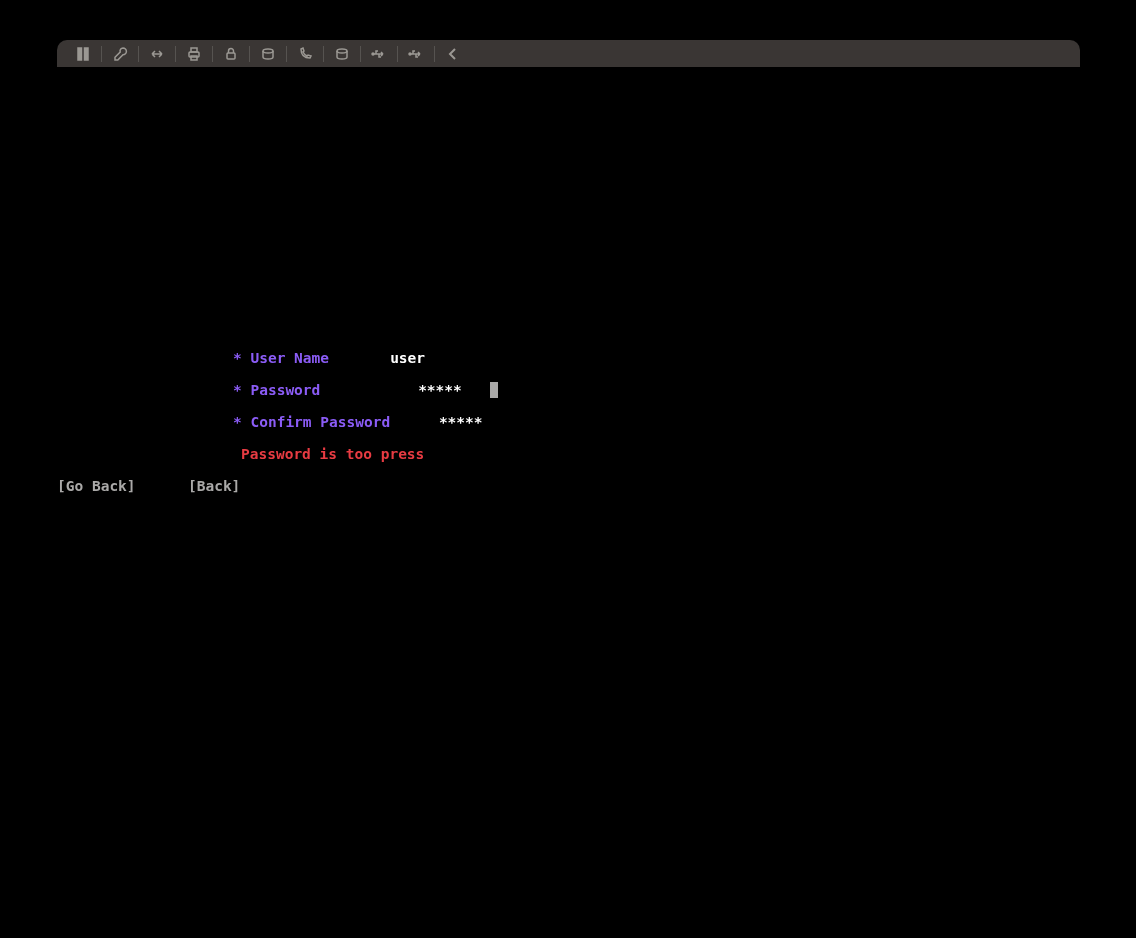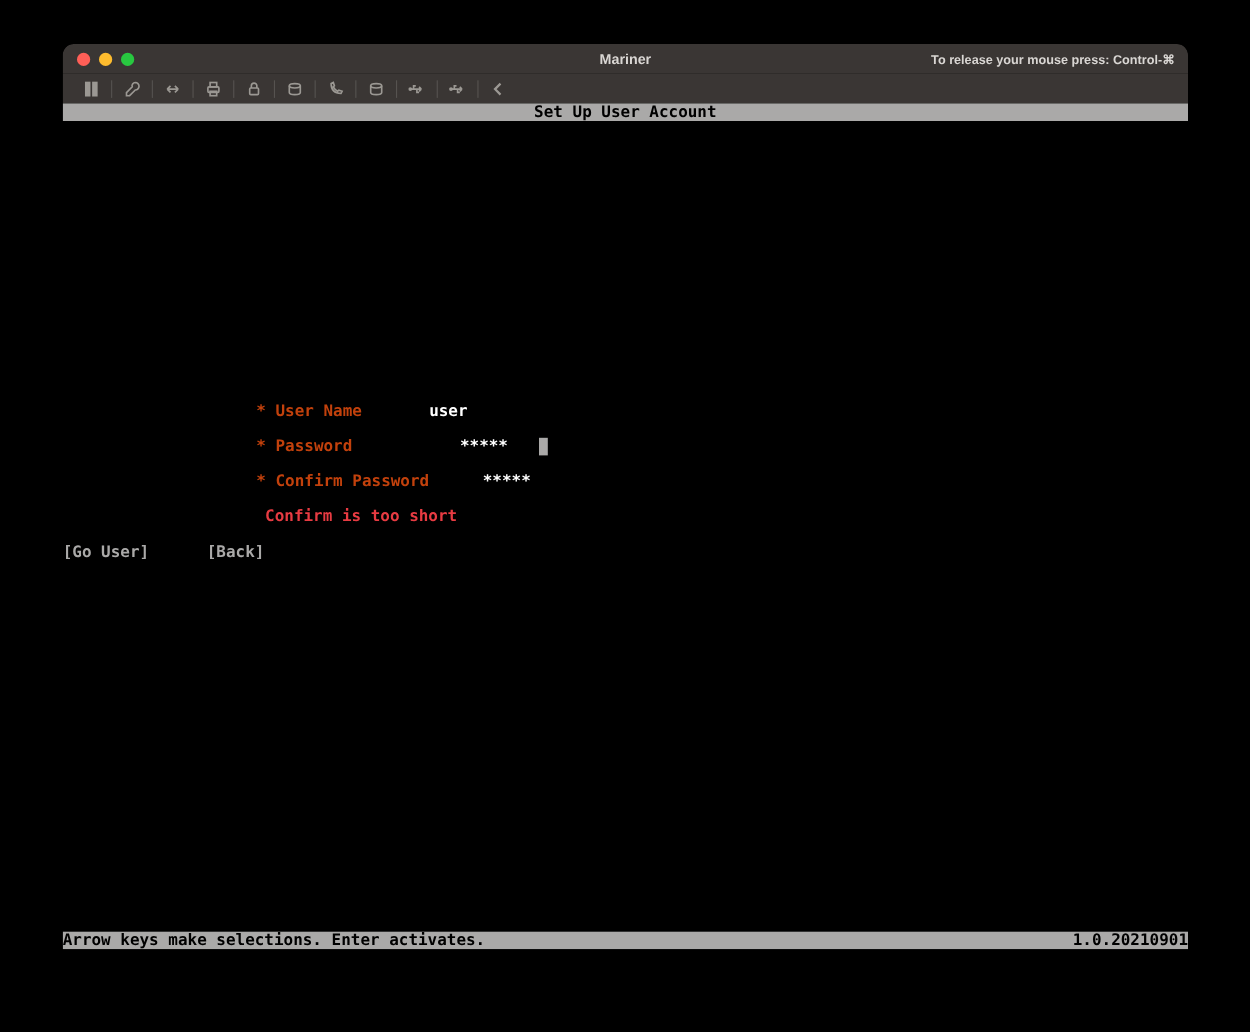--- a/index.html
+++ b/index.html
@@ -122,21 +122,21 @@
       left: 176px;
       white-space: pre;
       display: flex;
     }
     .row1 { top: 256px; }
     .row2 { top: 288px; gap: 28px; }
     .row3 { top: 320px; gap: 40px; }
     .row-err { top: 352px; left: 184px; }
     .row-btn { top: 384px; left: 0; width: 100%; text-align: center; }
     .label {
-      color: #c2410c;
+      color: #8b5cf6;
       font-weight: bold;
     }
     .value {
       color: #ffffff;
       font-weight: bold;
     }
     .cursor-block {
       display: inline-block;
       width: 8px;
       height: 16px;
@@ -167,29 +167,20 @@
       display: flex;
       justify-content: space-between;
       padding: 0;
       line-height: 16px;
     }
   </style>
 </head>
 <body>
 
 <div class="window">
-  <div class="titlebar">
-    <div class="traffic-lights">
-      <div class="traffic-light red"></div>
-      <div class="traffic-light yellow"></div>
-      <div class="traffic-light green"></div>
-    </div>
-    <div class="window-title">Mariner</div>
-    <div class="release-hint">To release your mouse press: Control-⌘</div>
-  </div>
 
   <div class="toolbar">
     <div class="toolbar-icon">
       <svg viewBox="0 0 16 16">
           <rect x="3" y="2" width="3.5" height="12" fill="#9b9893"></rect>
           <rect x="9.5" y="2" width="3.5" height="12" fill="#9b9893"></rect>
         </svg>
     </div>
     <div class="toolbar-sep"></div>
     <div class="toolbar-icon">
@@ -254,42 +245,37 @@
     </div>
     <div class="toolbar-sep"></div>
     <div class="toolbar-icon">
       <svg viewBox="0 0 16 16">
           <path d="M10 3L5 8l5 5" stroke-width="2"></path>
         </svg>
     </div>
   </div>
 
   <div class="terminal">
-    <div class="term-header">Set Up User Account</div>
     <div class="term-body">
 
       <div class="form-row row1">
         <span class="label">* User Name       </span><span class="value">user</span>
       </div>
 
       <div class="form-row row2">
         <span class="label">* Password        </span><span class="value">*****</span><span class="cursor-block"></span>
       </div>
 
       <div class="form-row row3">
         <span class="label">* Confirm Password </span><span class="value">*****</span>
       </div>
 
       <div class="form-row row-err">
-        <span class="error-text">Confirm is too short</span>
+        <span class="error-text">Password is too press</span>
       </div>
 
       <div class="form-row row-btn nav-buttons">
-        <span class="nav-btn">[Go User]</span><span>      </span><span class="nav-btn">[Back]</span>
-      </div>
-
-    </div>
-    <div class="term-footer">
-      <span>Arrow keys make selections. Enter activates.</span>
-      <span>1.0.20210901</span>
+        <span class="nav-btn">[Go Back]</span><span>      </span><span class="nav-btn">[Back]</span>
+      </div>
+
     </div>
   </div>
 </div>
 
 </body></html>

